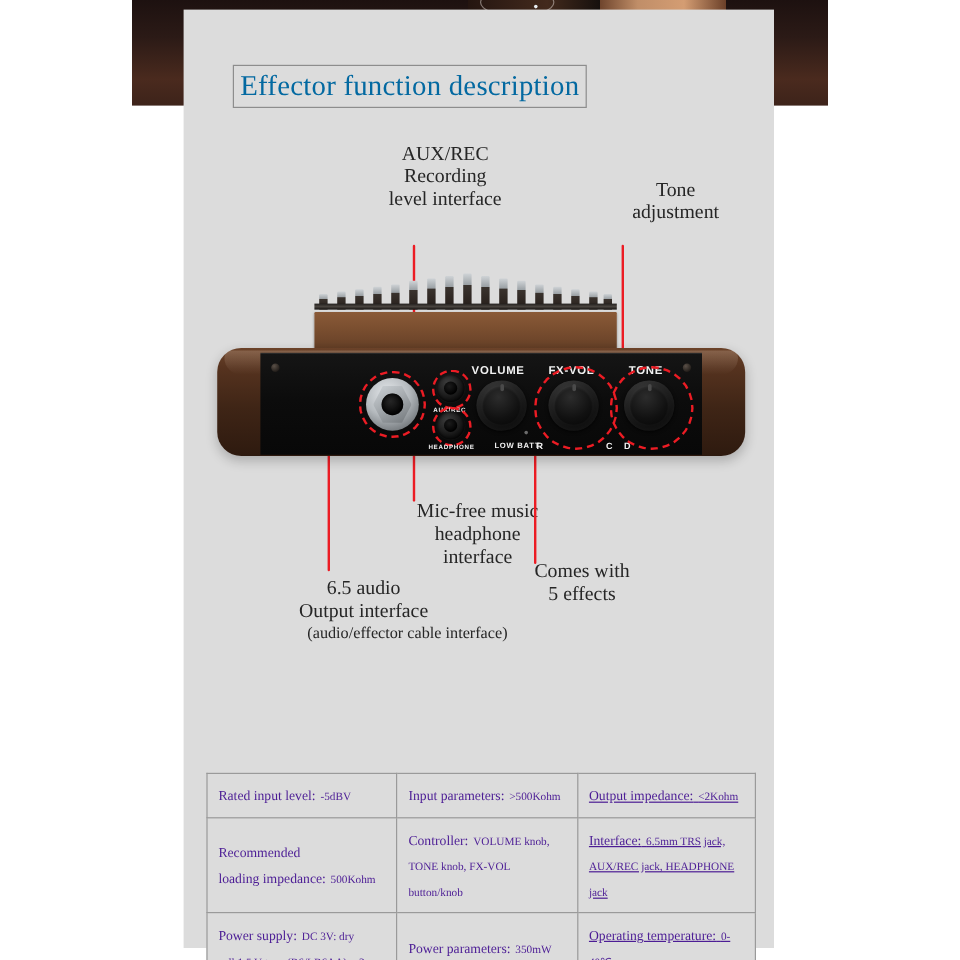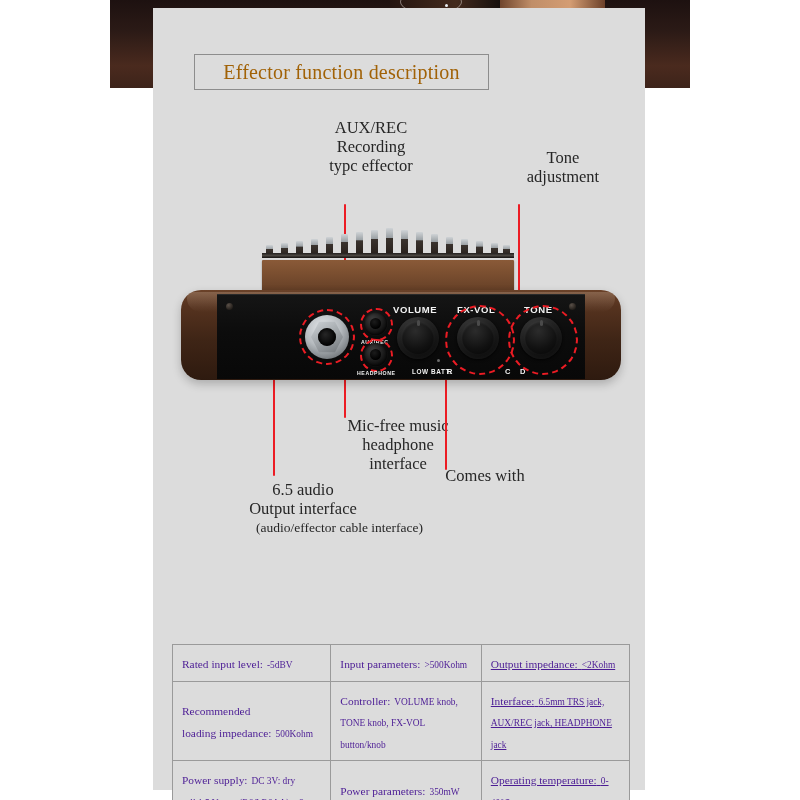--- a/index.html
+++ b/index.html
@@ -32,21 +32,21 @@
     background:#dcdcdc;
   }
 
   
   .title-box{
     position:absolute;left:41px;top:46px;width:293px;height:34px;
     border:1px solid #8d8d8d;background:#dcdcdc;
     display:flex;align-items:center;justify-content:center;
   }
   .title-box span{
-    font-size:20px;color:#a16207;letter-spacing:.2px;line-height:1;
+    font-size:24px;color:#0369a1;letter-spacing:.2px;line-height:1;
   }
 
   
   .callout{position:absolute;color:#262626;text-align:center;line-height:1.16;}
   .c-aux   {left:118px;top:110px;width:200px;font-size:16.5px;}
   .c-tone  {left:330px;top:140px;width:160px;font-size:16.5px;}
   .c-mic   {left:145px;top:408px;width:200px;font-size:16.5px;}
   .c-comes {left:252px;top:458px;width:160px;font-size:16.5px;}
   .c-audio {left:30px;top:472px;width:240px;font-size:16.5px;}
   .c-audio .sub{font-size:13.5px;margin-top:2px;display:block;text-align:right;}
@@ -189,36 +189,37 @@
 
   <div class="panel">
 
     <div class="title-box">
       <span>Effector function description</span>
     </div>
 
     <div class="callout c-aux">
       <div>AUX/REC</div>
       <div>Recording</div>
-      <div>typc effector</div>
+      <div>level interface</div>
     </div>
 
     <div class="callout c-tone">
       <div>Tone</div>
       <div>adjustment</div>
     </div>
 
     <div class="callout c-mic">
       <div>Mic-free music</div>
       <div>headphone</div>
       <div>interface</div>
     </div>
 
     <div class="callout c-comes">
       <div>Comes with</div>
+      <div>5 effects</div>
     </div>
 
     <div class="callout c-audio">
       <div>6.5 audio</div>
       <div>Output interface</div>
       <span class="sub">(audio/effector cable interface)</span>
     </div>
 
     <div class="pline" style="left:191px;top:196px;height:120px;"></div>
     <div class="pline" style="left:365px;top:196px;height:116px;"></div>

